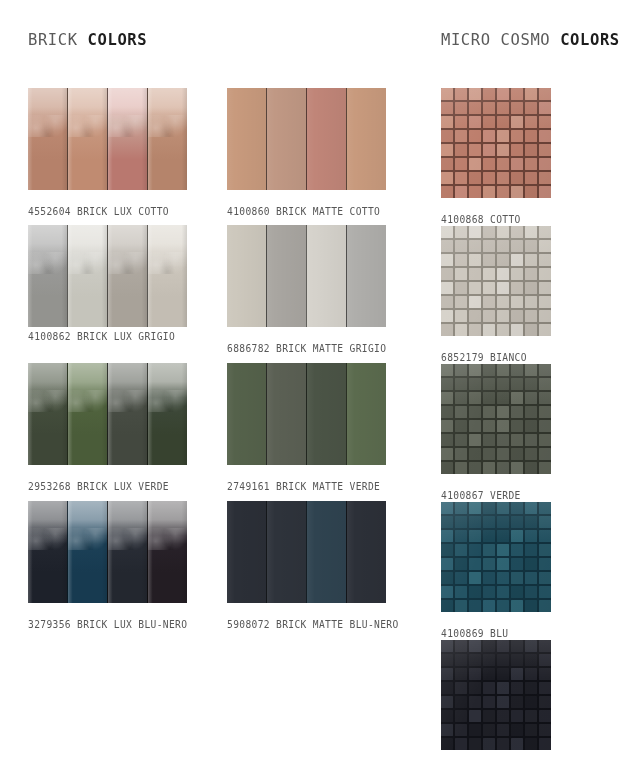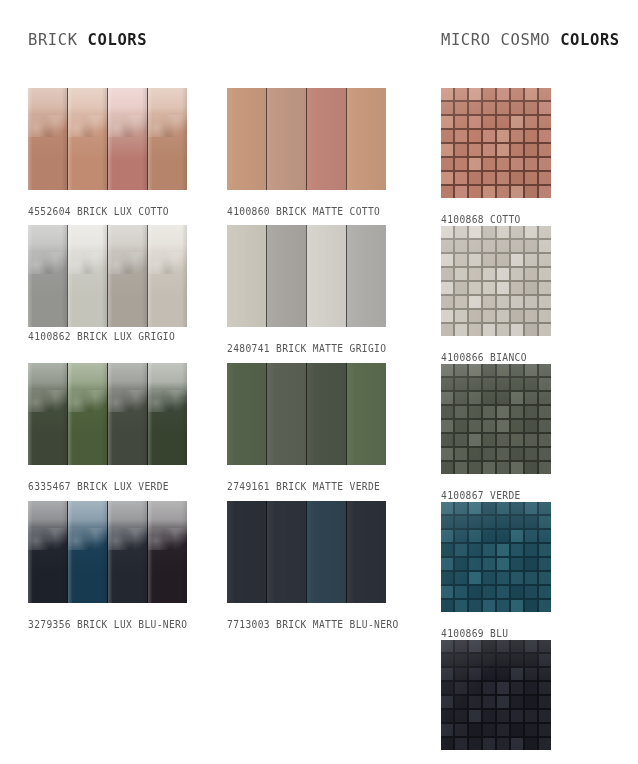--- a/index.html
+++ b/index.html
@@ -178,36 +178,36 @@
         <div class="slat" style="background: rgb(169, 166, 161);">
           <div class="edge"></div>
         </div>
         <div class="slat" style="background: rgb(213, 210, 203);">
           <div class="edge"></div>
         </div>
         <div class="slat" style="background: rgb(175, 174, 171);">
           <div class="edge"></div>
         </div>
       </div>
-      <div class="caption" style="left: 227px; top: 343px;">2480741 BRICK MATTE GRIGIO</div>
+      <div class="caption" style="left: 227px; top: 343px;">6886782 BRICK MATTE GRIGIO</div>
       <div class="brick lux" style="left: 28px; top: 363px; background: rgb(35, 40, 31);">
         <div class="slat" style="background: linear-gradient(rgb(90, 99, 82) 0%, rgb(90, 99, 82) 18%, rgb(70, 80, 62) 34%, rgb(62, 71, 55) 70%, rgb(62, 71, 55) 100%);">
           <div class="edge"></div>
         </div>
         <div class="slat" style="background: linear-gradient(rgb(101, 122, 80) 0%, rgb(101, 122, 80) 18%, rgb(82, 101, 63) 34%, rgb(74, 92, 57) 70%, rgb(74, 92, 57) 100%);">
           <div class="edge"></div>
         </div>
         <div class="slat" style="background: linear-gradient(rgb(109, 113, 105) 0%, rgb(109, 113, 105) 18%, rgb(74, 79, 70) 34%, rgb(67, 72, 63) 70%, rgb(67, 72, 63) 100%);">
           <div class="edge"></div>
         </div>
         <div class="slat" style="background: linear-gradient(rgb(133, 139, 127) 0%, rgb(133, 139, 127) 18%, rgb(63, 74, 60) 34%, rgb(55, 66, 47) 70%, rgb(55, 66, 47) 100%);">
           <div class="edge"></div>
         </div>
       </div>
-      <div class="caption" style="left: 28px; top: 481px;">6335467 BRICK LUX VERDE</div>
+      <div class="caption" style="left: 28px; top: 481px;">2953268 BRICK LUX VERDE</div>
       <div class="brick matte" style="left: 227px; top: 363px; background: rgb(30, 35, 25);">
         <div class="slat" style="background: rgb(85, 98, 75);">
           <div class="edge"></div>
         </div>
         <div class="slat" style="background: rgb(91, 96, 84);">
           <div class="edge"></div>
         </div>
         <div class="slat" style="background: rgb(75, 84, 70);">
           <div class="edge"></div>
         </div>
@@ -238,21 +238,21 @@
         <div class="slat" style="background: rgb(46, 51, 59);">
           <div class="edge"></div>
         </div>
         <div class="slat" style="background: rgb(47, 67, 80);">
           <div class="edge"></div>
         </div>
         <div class="slat" style="background: rgb(44, 48, 56);">
           <div class="edge"></div>
         </div>
       </div>
-      <div class="caption" style="left: 227px; top: 619px;">7713003 BRICK MATTE BLU-NERO</div>
+      <div class="caption" style="left: 227px; top: 619px;">5908072 BRICK MATTE BLU-NERO</div>
       <div class="mosaic" style="left: 441px; top: 88px; background: rgb(109, 67, 56);">
         <div class="grid">
           <div class="tess" style="background: rgb(200, 144, 124);"></div>
           <div class="tess" style="background: rgb(192, 132, 114);"></div>
           <div class="tess" style="background: rgb(203, 151, 133);"></div>
           <div class="tess" style="background: rgb(184, 122, 104);"></div>
           <div class="tess" style="background: rgb(196, 137, 122);"></div>
           <div class="tess" style="background: rgb(189, 126, 108);"></div>
           <div class="tess" style="background: rgb(200, 144, 124);"></div>
           <div class="tess" style="background: rgb(192, 132, 114);"></div>
@@ -378,21 +378,21 @@
           <div class="tess" style="background: rgb(209, 204, 195);"></div>
           <div class="tess" style="background: rgb(198, 192, 183);"></div>
           <div class="tess" style="background: rgb(214, 210, 202);"></div>
           <div class="tess" style="background: rgb(205, 200, 191);"></div>
           <div class="tess" style="background: rgb(218, 214, 207);"></div>
           <div class="tess" style="background: rgb(192, 186, 177);"></div>
           <div class="tess" style="background: rgb(209, 204, 195);"></div>
         </div>
         <div class="gloss"></div>
       </div>
-      <div class="caption" style="left: 441px; top: 352px;">4100866 BIANCO</div>
+      <div class="caption" style="left: 441px; top: 352px;">6852179 BIANCO</div>
       <div class="mosaic" style="left: 441px; top: 364px; background: rgb(50, 54, 45);">
         <div class="grid">
           <div class="tess" style="background: rgb(98, 103, 91);"></div>
           <div class="tess" style="background: rgb(90, 95, 84);"></div>
           <div class="tess" style="background: rgb(104, 109, 97);"></div>
           <div class="tess" style="background: rgb(78, 83, 72);"></div>
           <div class="tess" style="background: rgb(93, 98, 86);"></div>
           <div class="tess" style="background: rgb(83, 88, 77);"></div>
           <div class="tess" style="background: rgb(98, 103, 91);"></div>
           <div class="tess" style="background: rgb(90, 95, 84);"></div>

